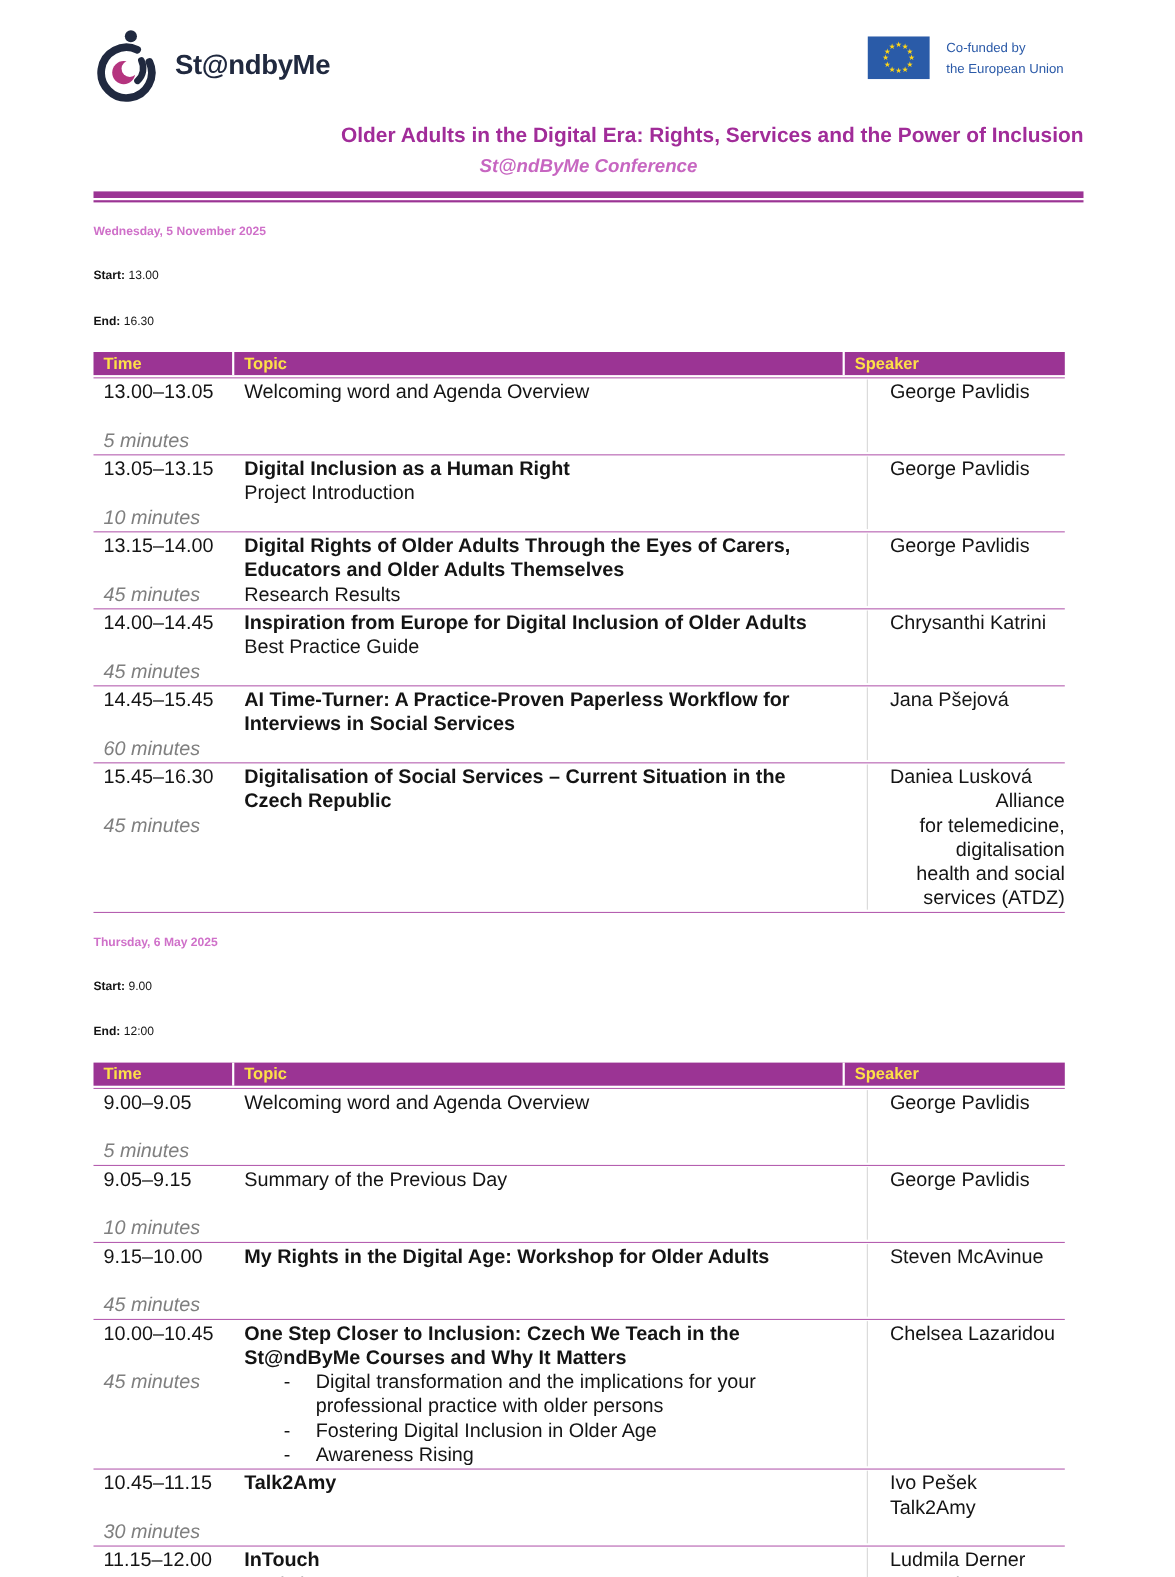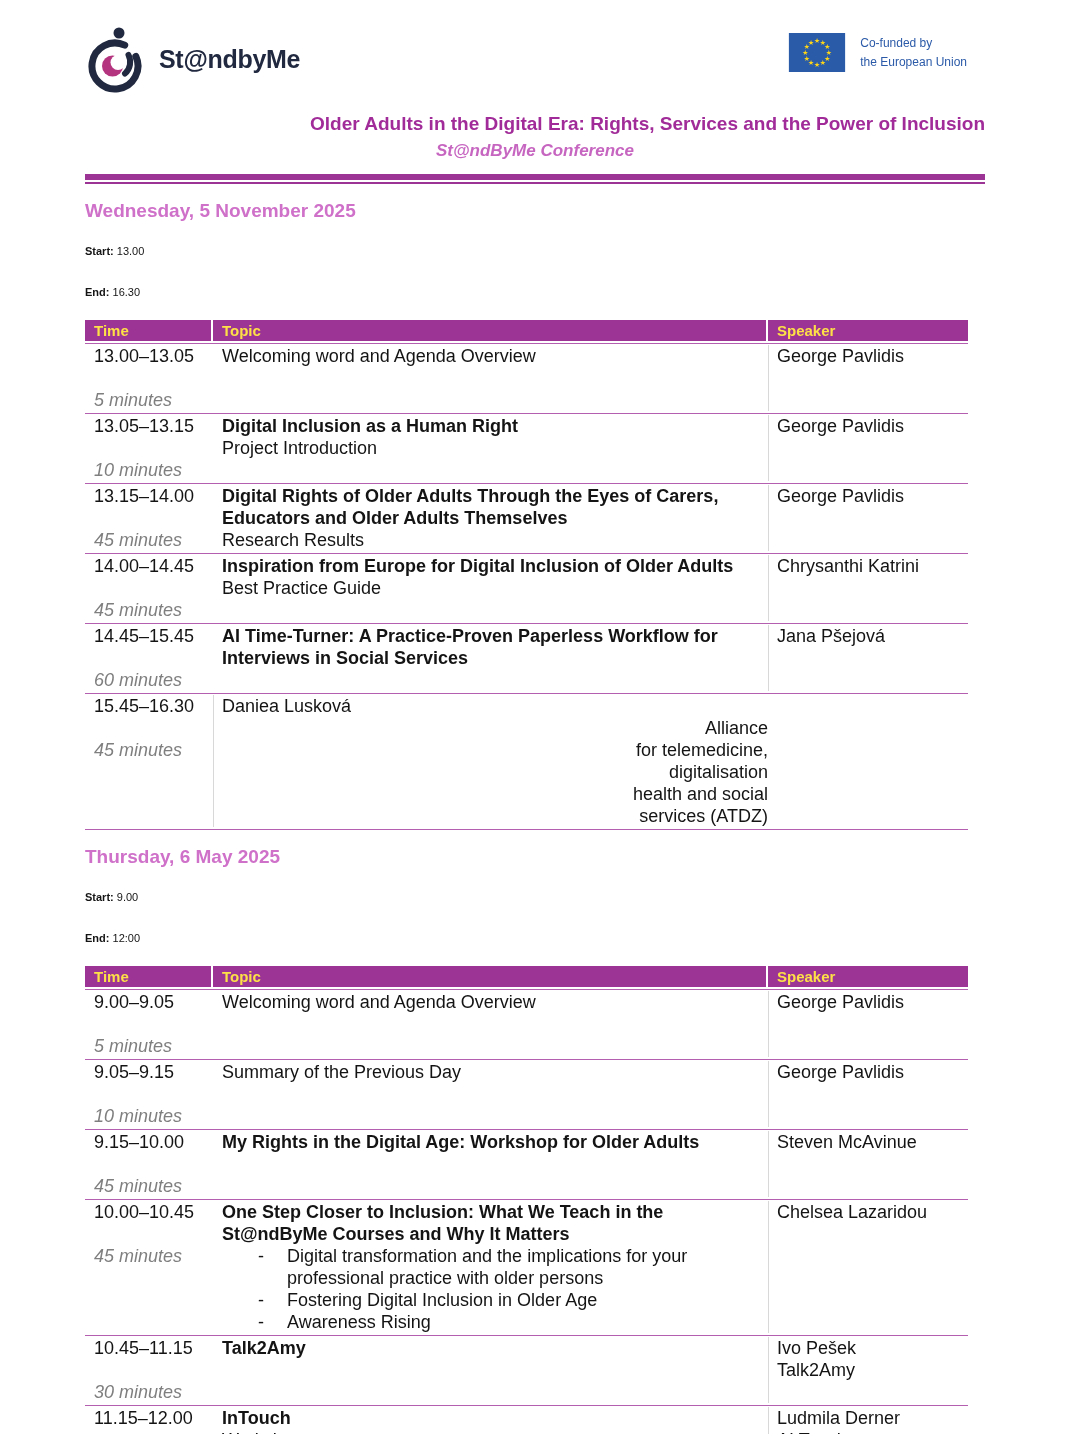--- a/index.html
+++ b/index.html
@@ -21,38 +21,38 @@
   
   .title{margin-top:14px;text-align:right;font-size:19px;font-weight:bold;color:var(--title-color);line-height:22px;}
   .subtitle{margin-top:6px;text-align:center;font-size:17px;font-weight:bold;font-style:italic;color:var(--subtitle-color);line-height:20px;}
   .rule{margin-top:13px;}
   .rule .r1{height:6px;background:var(--header-bar);}
   .rule .r2{height:2px;background:#ffffff;}
   .rule .r3{height:2px;background:var(--header-bar);}
 
   
   .day{margin-top:16px;}
-  .day-heading{font-size:19px;font-weight:bold;color:var(--day-heading);line-height:22px;margin-bottom:4px;}
+  .day-heading{font-size:11px;font-weight:bold;color:var(--day-heading);line-height:22px;margin-bottom:4px;}
   .meta{font-size:11px;line-height:24px;margin-top:17px;}
   .meta .b{font-weight:bold;}
 
   
   .day-table{margin-top:16px;width:883px;}
   .thead{display:grid;grid-template-columns:128px 555px 200px;background:var(--header-bar);
          height:21px;line-height:21px;color:#fde047;font-weight:bold;font-size:15px;margin-bottom:2px;}
   .thead>div{padding-left:9px;border-right:2px solid #fff;box-sizing:border-box;}
   .thead>div:last-child{border-right:none;}
   .tbody{border-top:1.5px solid var(--row-divider);}
   .trow{display:grid;grid-template-columns:128px 555px 200px;border-bottom:1.5px solid var(--row-divider);padding:1px 0 2px;}
   .cell{font-size:18px;line-height:22px;box-sizing:border-box;}
   .time-cell{padding-left:9px;padding-right:4px;}
   .duration{margin-top:22px;font-style:italic;color:var(--duration-gray);}
   .topic-cell{padding-left:9px;padding-right:10px;}
   .topic-line.bold{font-weight:bold;}
-  .speaker-cell{padding-left:8px;border-left:1px solid #d8d8d8;}
+  .speaker-cell{padding-left:20px;border-left:1px solid #d8d8d8;margin-left:20px;}
   .speaker-line{white-space:pre-line;}
   .speaker-line.italic{text-align:right;}
   .bullets{margin:0;padding:0;list-style:none;}
   .bullets li{position:relative;padding-left:65px;line-height:22px;}
   .bullets li::before{content:"-";position:absolute;left:36px;}
 </style>
 </head>
 <body>
 
 <div class="page">
@@ -179,20 +179,23 @@
             </div>
             <div class="cell speaker-cell">
               <div class="speaker-line">Jana Pšejová</div>
             </div>
           </div>
           <div class="trow">
             <div class="cell time-cell">
               <div class="time">15.45–16.30</div>
               <div class="duration">45 minutes</div>
             </div>
+            <div class="cell topic-cell">
+              <div class="topic-line bold">Digitalisation of Social Services – Current Situation in the Czech Republic</div>
+            </div>
             <div class="cell speaker-cell">
               <div class="speaker-line">Daniea Lusková</div>
               <div class="speaker-line italic">Alliance
 for telemedicine,
 digitalisation
 health and social
 services (ATDZ)</div>
             </div>
           </div>
         </div>
@@ -251,21 +254,21 @@
             <div class="cell speaker-cell">
               <div class="speaker-line">Steven McAvinue</div>
             </div>
           </div>
           <div class="trow">
             <div class="cell time-cell">
               <div class="time">10.00–10.45</div>
               <div class="duration">45 minutes</div>
             </div>
             <div class="cell topic-cell">
-              <div class="topic-line bold">One Step Closer to Inclusion: What We Teach in the St@ndByMe Courses and Why It Matters</div>
+              <div class="topic-line bold">One Step Closer to Inclusion: Czech We Teach in the St@ndByMe Courses and Why It Matters</div>
               <ul class="bullets">
                 <li>Digital transformation and the implications for your professional practice with older persons</li>
                 <li>Fostering Digital Inclusion in Older Age</li>
                 <li>Awareness Rising</li>
               </ul>
             </div>
             <div class="cell speaker-cell">
               <div class="speaker-line">Chelsea Lazaridou</div>
             </div>
           </div>

